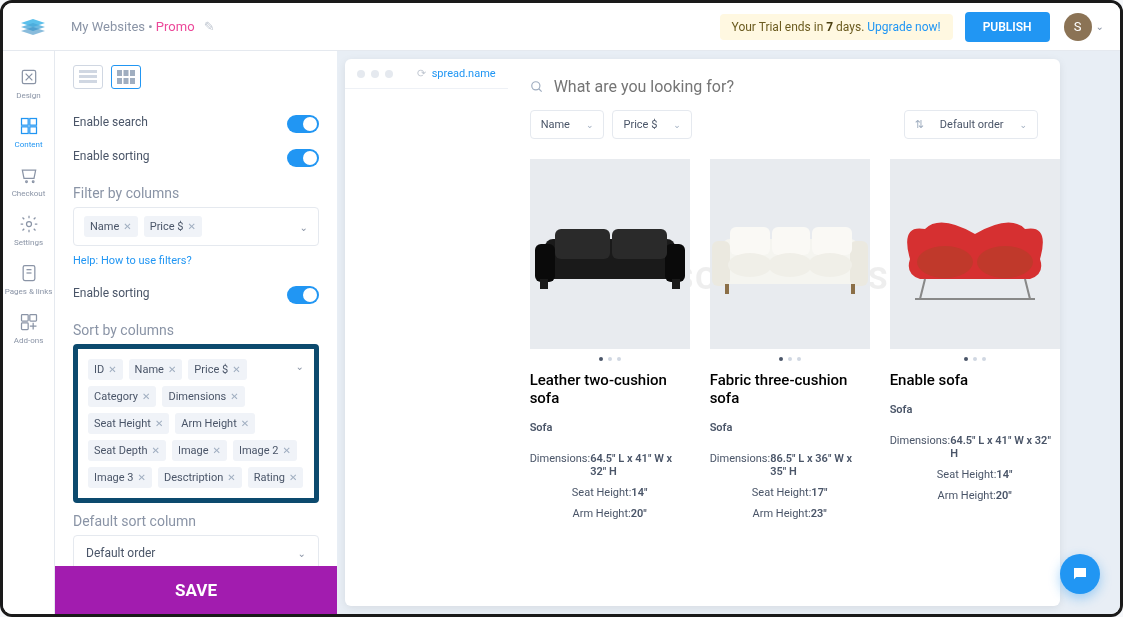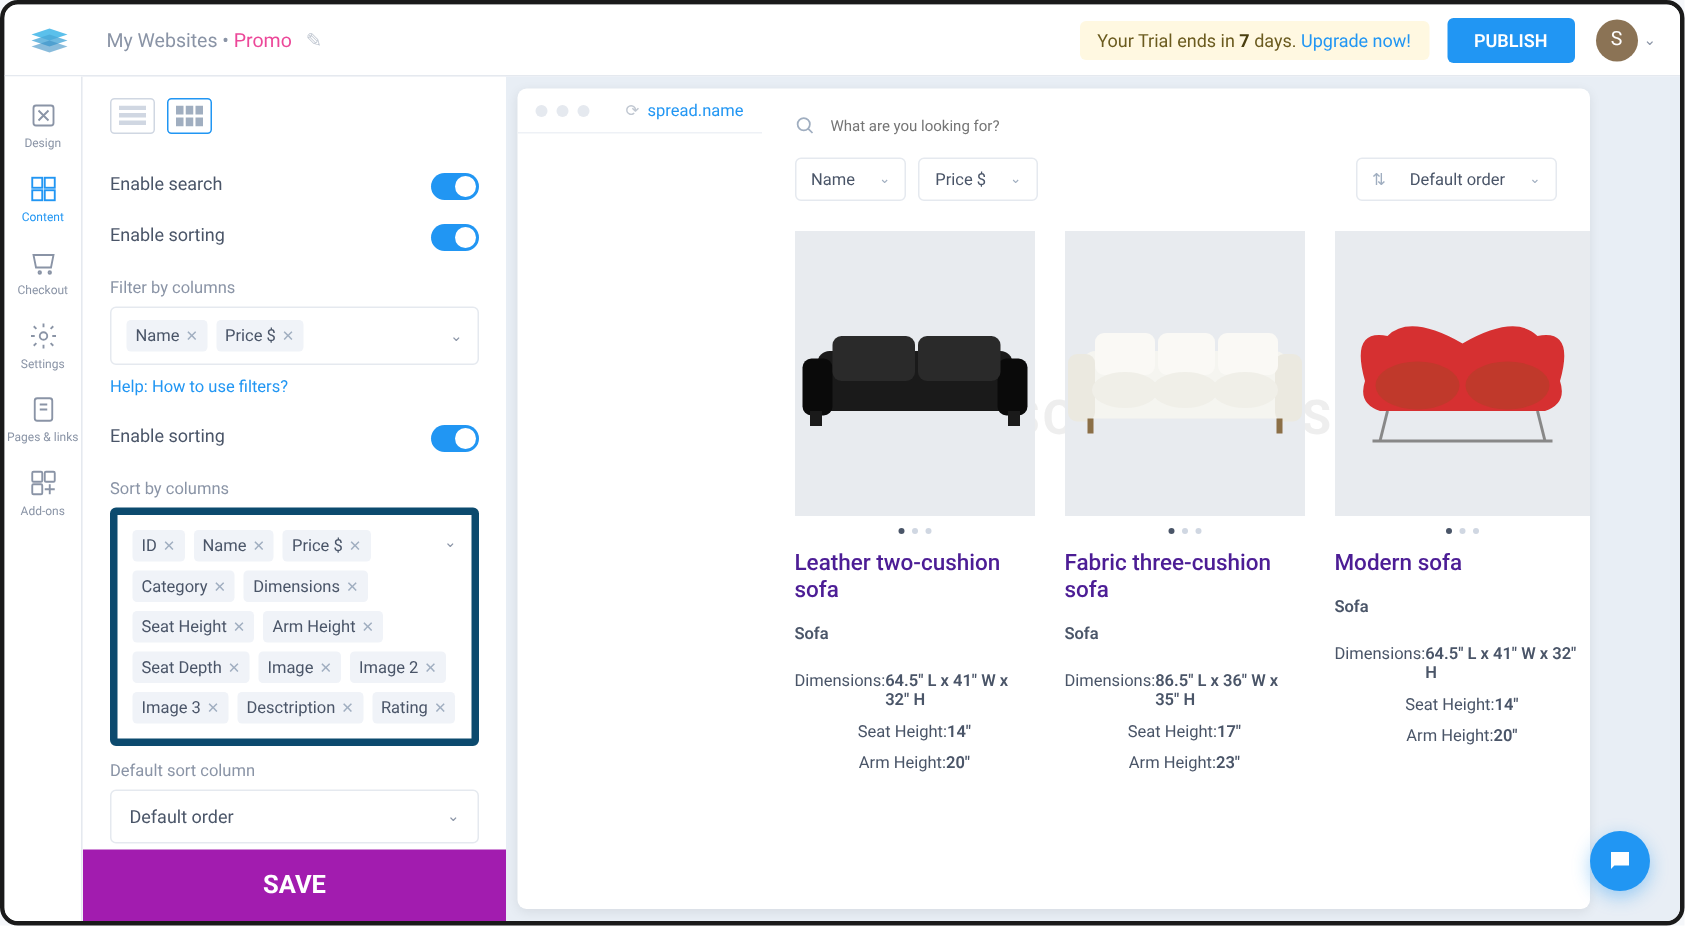--- a/index.html
+++ b/index.html
@@ -25,21 +25,21 @@
 .config{width:282px;background:#fff;padding:14px 18px;overflow-y:auto;position:relative}
 .layout-opts{display:flex;gap:8px;margin-bottom:18px}
 .layout-box{width:30px;height:24px;border:1px solid #d0d7e2;border-radius:3px;display:flex;align-items:center;justify-content:center;cursor:pointer}
 .layout-box.sel{border-color:#2196f3}
 .layout-box svg{width:18px;height:14px}
 .opt-row{display:flex;justify-content:space-between;align-items:flex-start;padding:8px 0;font-size:12px;color:#4a5568}
 .toggle{width:32px;height:18px;background:#2196f3;border-radius:10px;position:relative;cursor:pointer}
 .toggle::after{content:"";position:absolute;width:14px;height:14px;background:#fff;border-radius:50%;top:2px;right:2px}
 .toggle.off{background:#d0d7e2}
 .toggle.off::after{left:2px;right:auto}
-.label-sm{font-size:11px;color:#8a94a6;margin:10px 0 6px}
+.label-sm{font-size:14px;color:#8a94a6;margin:10px 0 6px}
 .sel-box{border:1px solid #e5e9ef;border-radius:4px;padding:8px 10px;display:flex;align-items:center;flex-wrap:wrap;gap:6px;position:relative}
 .sel-box .caret{position:absolute;right:10px;top:50%;transform:translateY(-50%);color:#8a94a6;font-size:10px}
 .chip{background:#f0f3f8;color:#4a5568;font-size:11px;padding:4px 6px;border-radius:3px;display:inline-flex;align-items:center;gap:4px}
 .chip .x{color:#a0aec0;cursor:pointer;font-size:10px}
 .link{color:#2196f3;font-size:11px;text-decoration:none;display:inline-block;margin-top:8px}
 .chips-area{border:5px solid #0c4a6e;border-radius:4px;padding:10px;display:flex;flex-wrap:wrap;gap:6px;position:relative}
 .chips-area .caret{position:absolute;right:10px;top:12px;color:#8a94a6;font-size:10px}
 .default-sel{border:1px solid #e5e9ef;border-radius:4px;padding:10px 12px;font-size:12px;color:#4a5568;position:relative;cursor:pointer}
 .default-sel .caret{position:absolute;right:12px;top:50%;transform:translateY(-50%);color:#8a94a6;font-size:10px}
 .save-btn{position:absolute;bottom:0;left:0;right:0;background:#a21caf;color:#fff;border:none;padding:14px;font-size:17px;font-weight:700;cursor:pointer}
@@ -47,32 +47,32 @@
 .browser{background:#fff;border-radius:6px;height:100%;display:flex;flex-direction:row;box-shadow:0 2px 8px rgba(0,0,0,0.08)}
 .browser-chrome{height:30px;display:flex;align-items:center;padding:0 12px;gap:6px;border-bottom:1px solid #eef1f6}
 .dot{width:8px;height:8px;border-radius:50%;background:#e5e9ef}
 .url{flex:1;font-size:11px;color:#2196f3;padding-left:18px}
 .url .pre{color:#c0c7d1}
 .hero{height:62px;background:linear-gradient(135deg,#0a4d68 0%,#088395 40%,#05bfdb 100%);position:relative;overflow:hidden}
 .hero::before{content:"";position:absolute;left:20%;top:10px;width:280px;height:80px;background:linear-gradient(90deg,#1a6b8a,#0d4f6b);border-radius:40px 40px 0 0;opacity:.6}
 .site-body{padding:18px 22px;overflow-y:auto;flex:1;position:relative}
 .search-row{display:flex;align-items:center;gap:10px;margin-bottom:14px}
 .search-row svg{width:14px;height:14px;color:#a0aec0}
-.search-row input{border:none;font-size:10px;color:#8a94a6;outline:none;flex:1}
+.search-row input{border:none;font-size:16px;color:#8a94a6;outline:none;flex:1}
 .filter-row{display:flex;gap:8px;margin-bottom:20px}
 .filter-sel{border:1px solid #e5e9ef;border-radius:4px;padding:7px 10px;font-size:11px;color:#4a5568;display:flex;align-items:center;gap:16px;cursor:pointer;background:#fff}
 .filter-sel .c{color:#a0aec0;font-size:9px}
 .spacer{flex:1}
 .cards{display:flex;gap:20px}
 .card{flex:1}
 .card-img{background:#e8ebef;height:190px;display:flex;align-items:center;justify-content:center;position:relative;margin-bottom:8px}
 .dots{display:flex;gap:5px;justify-content:center;margin-bottom:10px}
 .dots span{width:4px;height:4px;border-radius:50%;background:#d0d7e2}
 .dots span.a{background:#4a5568}
-.card h3{font-size:15px;color:#4c1d95;font-weight:500;margin-bottom:14px}
+.card h3{font-size:15px;color:#000000;font-weight:500;margin-bottom:14px}
 .card .cat{font-size:11px;color:#4a5568;font-weight:600;margin-bottom:14px}
 .spec{display:flex;justify-content:center;font-size:11px;color:#4a5568;padding:4px 0}
 .spec .v{font-weight:600}
 .watermark{position:absolute;top:200px;left:50%;transform:translateX(-50%);font-size:32px;font-weight:700;color:rgba(200,200,200,.3);letter-spacing:2px;white-space:nowrap;pointer-events:none}
 .chat-fab{position:absolute;bottom:20px;right:20px;width:40px;height:40px;border-radius:50%;background:#2196f3;display:flex;align-items:center;justify-content:center;cursor:pointer;box-shadow:0 4px 12px rgba(33,150,243,.4)}
 .chat-fab svg{width:18px;height:18px;fill:#fff}
 .sofa-black{width:160px;height:80px}
 .sofa-white{width:160px;height:90px}
 .sofa-red{width:170px;height:100px}
 </style>
@@ -382,21 +382,21 @@
                   <line x1="35" y1="75" x2="30" y2="95" stroke="#888" stroke-width="2"></line>
                   <line x1="135" y1="75" x2="140" y2="95" stroke="#888" stroke-width="2"></line>
                   <line x1="25" y1="95" x2="145" y2="95" stroke="#888" stroke-width="2"></line>
                 </svg>
             </div>
             <div class="dots">
                 <span class="a"></span>
                 <span></span>
                 <span></span>
               </div>
-            <h3>Modern sofa</h3>
+            <h3>Enable sofa</h3>
             <div class="cat">Sofa</div>
             <div class="spec">
                 <span>Dimensions:</span>
                 <span class="v">64.5" L x 41" W x 32" H</span>
               </div>
             <div class="spec">
                 <span>Seat Height:</span>
                 <span class="v">14"</span>
               </div>
             <div class="spec">

